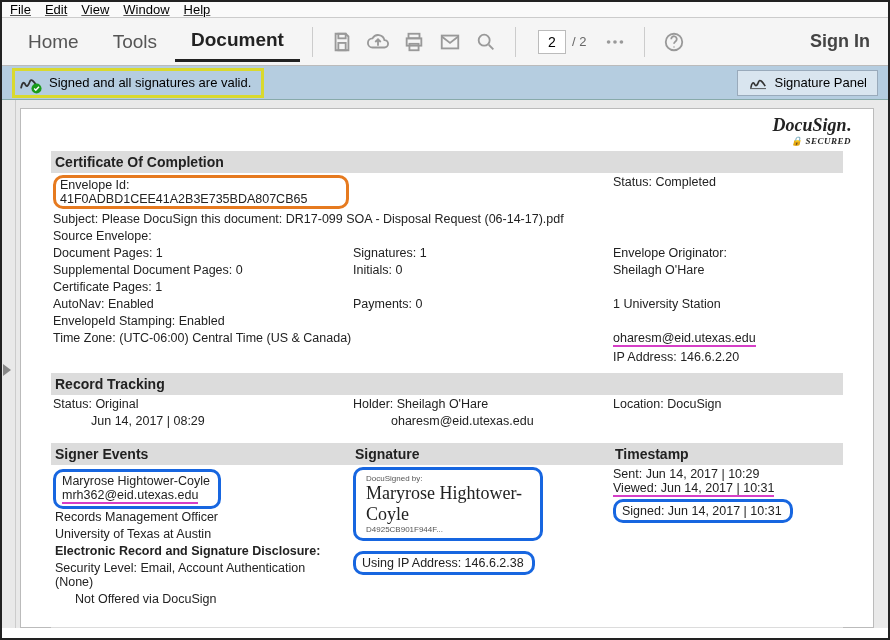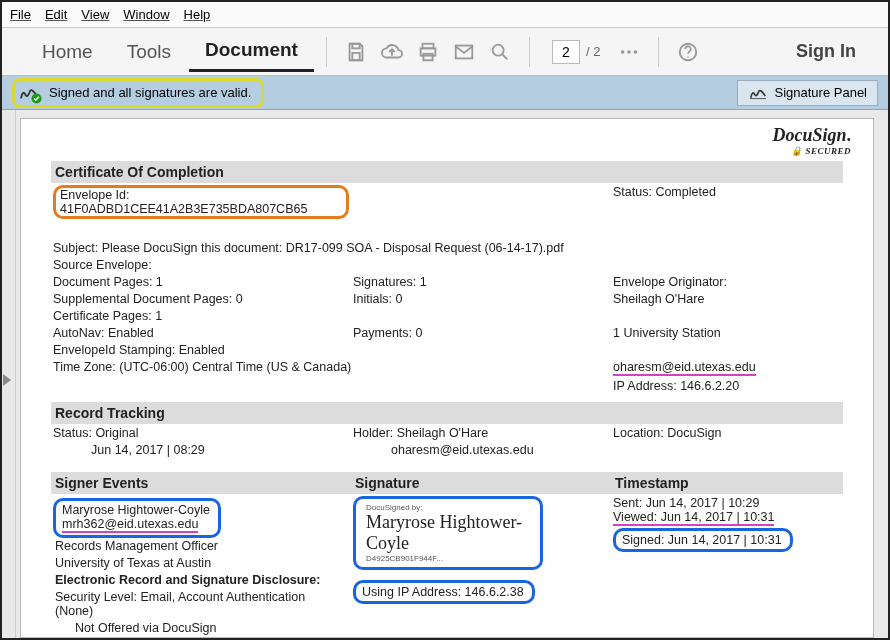--- a/index.html
+++ b/index.html
@@ -7,36 +7,36 @@
     margin: 0;
     font-family: Arial, Helvetica, sans-serif;
     font-size: 13px;
     background: #fff;
     width: 890px;
     height: 640px;
     overflow: hidden;
     border: 2px solid #222;
   }
   .menubar {
-    height: 26px;
+    height: 16px;
     display: flex;
     align-items: center;
     padding: 0 8px;
     border-bottom: 1px solid #ccc;
     font-size: 13px;
     gap: 14px;
     background: #fafafa;
   }
   .menubar span { cursor: default; }
   .menubar .ul { text-decoration: underline; text-decoration-color: #555; }
   .toolbar {
     height: 48px;
     display: flex;
     align-items: center;
-    padding: 0 24px;
+    padding: 0 10px;
     border-bottom: 1px solid #bbb;
     background: #f5f5f5;
     gap: 2px;
   }
   .toolbar .tab {
     padding: 8px 16px;
     font-size: 19px;
     color: #555;
     cursor: pointer;
   }
@@ -68,21 +68,21 @@
     background: #b5cde0;
     border-bottom: 1px solid #8aa;
     display: flex;
     align-items: center;
     padding: 0 10px;
   }
   .sigbar .valid-wrap {
     display: flex; align-items: center; gap: 8px;
     padding: 3px 10px 3px 4px;
     border: 3px solid #d9d92e;
-    border-radius: 8px;
+    border-radius: 0;
   }
   .sigbar .spacer { flex: 1; }
   .sigpanel-btn {
     display: flex; align-items: center; gap: 6px;
     background: #d9e5ef;
     border: 1px solid #9ab;
     padding: 4px 10px;
     font-size: 13px;
     cursor: pointer;
   }
@@ -277,21 +277,21 @@
 
     <div class="section-hdr">Certificate Of Completion</div>
     <div class="row3">
       <div class="col colA">
         <span class="envelope-id-hl">Envelope Id: 41F0ADBD1CEE41A2B3E735BDA807CB65</span>
       </div>
       <div class="col colB"></div>
       <div class="col colC">Status: Completed</div>
     </div>
     <div class="row3">
-        <div class="col" style="width:100%;margin-top:19px;">Subject: Please DocuSign this document: DR17-099 SOA - Disposal Request (06-14-17).pdf</div>
+        <div class="col" style="width:100%;">Subject: Please DocuSign this document: DR17-099 SOA - Disposal Request (06-14-17).pdf</div>
       </div>
     <div class="row3">
         <div class="col colA">Source Envelope:</div>
       </div>
     <div class="row3">
       <div class="col colA">Document Pages: 1</div>
       <div class="col colB">Signatures: 1</div>
       <div class="col colC">Envelope Originator:</div>
     </div>
     <div class="row3">

